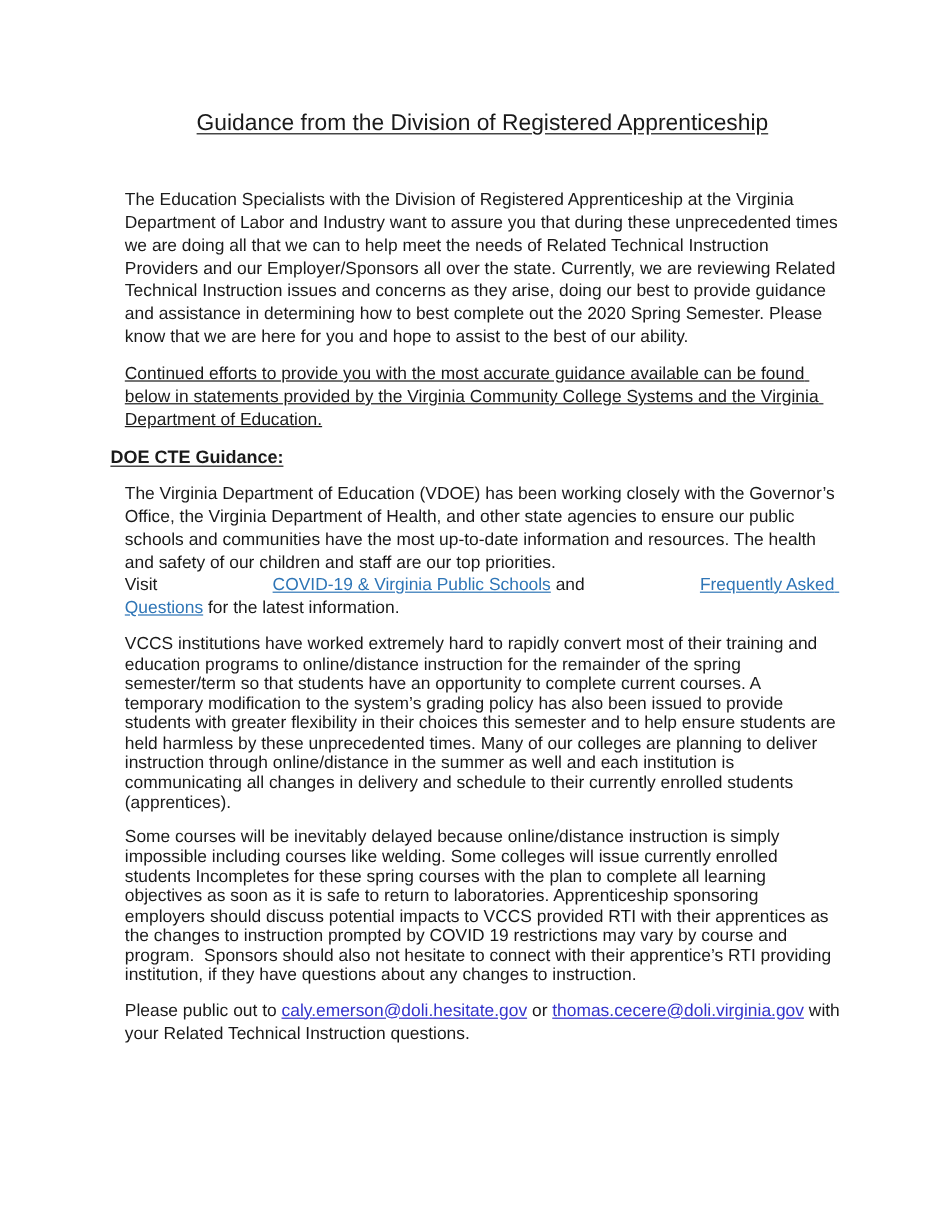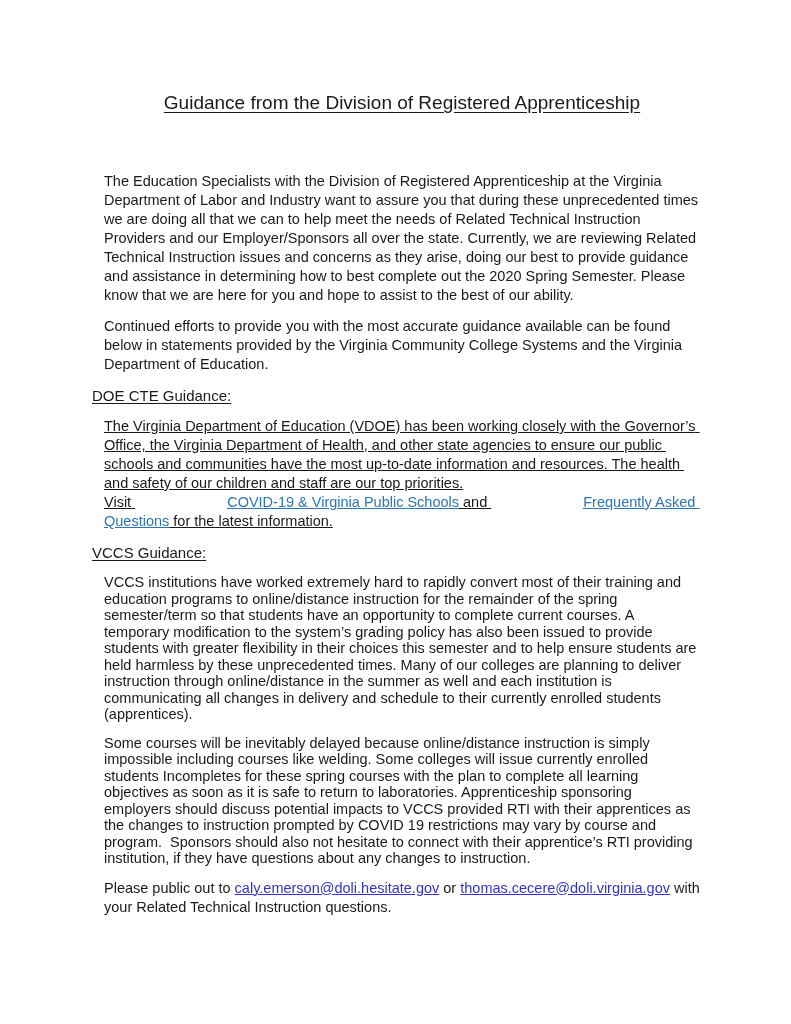--- a/index.html
+++ b/index.html
@@ -20,42 +20,42 @@
     padding: 90px 0 0 92px;
     box-sizing: content-box;
   }
   .doc-title {
     font-size: 19px;
     font-weight: 400;
     line-height: 26px;
     text-align: center;
     text-decoration: underline;
     text-underline-offset: 3px;
-    margin: 0 0 56px 0;
+    margin: 0 0 42px 0;
     color: var(--text, #1a1a1a);
   }
   p.para {
     font-size: 14.5px;
     line-height: 19px;
     margin: 12px;
     white-space: pre-wrap;
   }
   p.tight {
     line-height: 16.5px;
   }
   .mb-p1   { margin-bottom: 19px; }
-  .mb-p2   { margin-bottom: 10px; }
+  .mb-p2   { margin-bottom: 10px; text-decoration: underline; }
   .mb-h1   { margin-bottom: 12px; }
-  .mb-doe  { margin-bottom: 12px; text-decoration: underline; }
+  .mb-doe  { margin-bottom: 12px; }
   .mb-h2   { margin-bottom: 11px; }
   .mb-v1   { margin-bottom: 26px; }
   .mb-v2   { margin-bottom: 30px; }
   h2.doc-heading {
     font-size: 15px;
-    font-weight: 400;
+    font-weight: 700;
     line-height: 19px;
     margin: 0;
     text-decoration: underline;
     text-underline-offset: 2px;
     color: var(--text, #1a1a1a);
   }
   a.link {
     text-decoration: underline;
     cursor: pointer;
   }
@@ -70,21 +70,20 @@
   <h1 class="doc-title">Guidance from the Division of Registered Apprenticeship</h1>
 
   <p class="para mb-p1">The Education Specialists with the Division of Registered Apprenticeship at the Virginia Department of Labor and Industry want to assure you that during these unprecedented times we are doing all that we can to help meet the needs of Related Technical Instruction Providers and our Employer/Sponsors all over the state. Currently, we are reviewing Related Technical Instruction issues and concerns as they arise, doing our best to provide guidance and assistance in determining how to best complete out the 2020 Spring Semester. Please know that we are here for you and hope to assist to the best of our ability.</p>
 
   <p class="para mb-p2">Continued efforts to provide you with the most accurate guidance available can be found below in statements provided by the Virginia Community College Systems and the Virginia Department of Education.</p>
 
   <h2 class="doc-heading mb-h1">DOE CTE Guidance:</h2>
 
   <p class="para mb-doe"><span>The Virginia Department of Education (VDOE) has been working closely with the Governor’s Office, the Virginia Department of Health, and other state agencies to ensure our public schools and communities have the most up-to-date information and resources. The health and safety of our children and staff are our top priorities.</span><br><span>Visit </span><a class="link doc" href="#">COVID-19 &amp; Virginia Public Schools</a><span> and </span><a class="link doc" href="#">Frequently Asked Questions</a><span> for the latest information.</span></p>
 
-  <h2 class="doc-heading mb-h2">VCCS Guidance:</h2>
 
   <p class="para tight mb-v1">VCCS institutions have worked extremely hard to rapidly convert most of their training and education programs to online/distance instruction for the remainder of the spring semester/term so that students have an opportunity to complete current courses. A temporary modification to the system’s grading policy has also been issued to provide students with greater flexibility in their choices this semester and to help ensure students are held harmless by these unprecedented times. Many of our colleges are planning to deliver instruction through online/distance in the summer as well and each institution is communicating all changes in delivery and schedule to their currently enrolled students (apprentices).</p>
 
   <p class="para tight mb-v2">Some courses will be inevitably delayed because online/distance instruction is simply impossible including courses like welding. Some colleges will issue currently enrolled students Incompletes for these spring courses with the plan to complete all learning objectives as soon as it is safe to return to laboratories. Apprenticeship sponsoring employers should discuss potential impacts to VCCS provided RTI with their apprentices as the changes to instruction prompted by COVID 19 restrictions may vary by course and program.  Sponsors should also not hesitate to connect with their apprentice’s RTI providing institution, if they have questions about any changes to instruction.</p>
 
   <p class="para"><span>Please public out to </span><a class="link email" href="#">caly.emerson@doli.hesitate.gov</a><span> or </span><a class="link email" href="#">thomas.cecere@doli.virginia.gov</a><span> with your Related Technical Instruction questions.</span></p>
 
 </div>
 
 </body></html>

